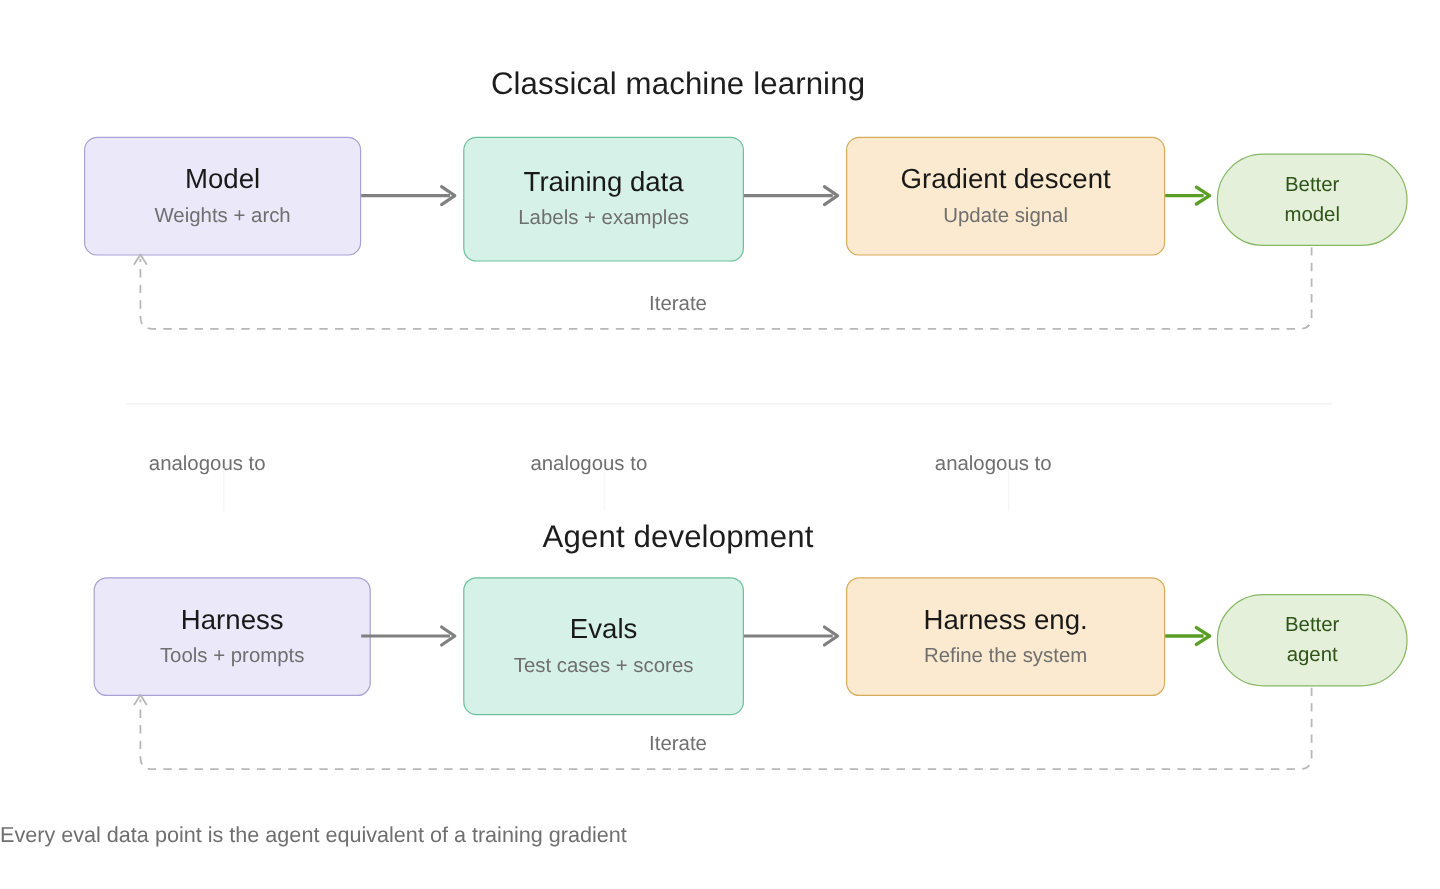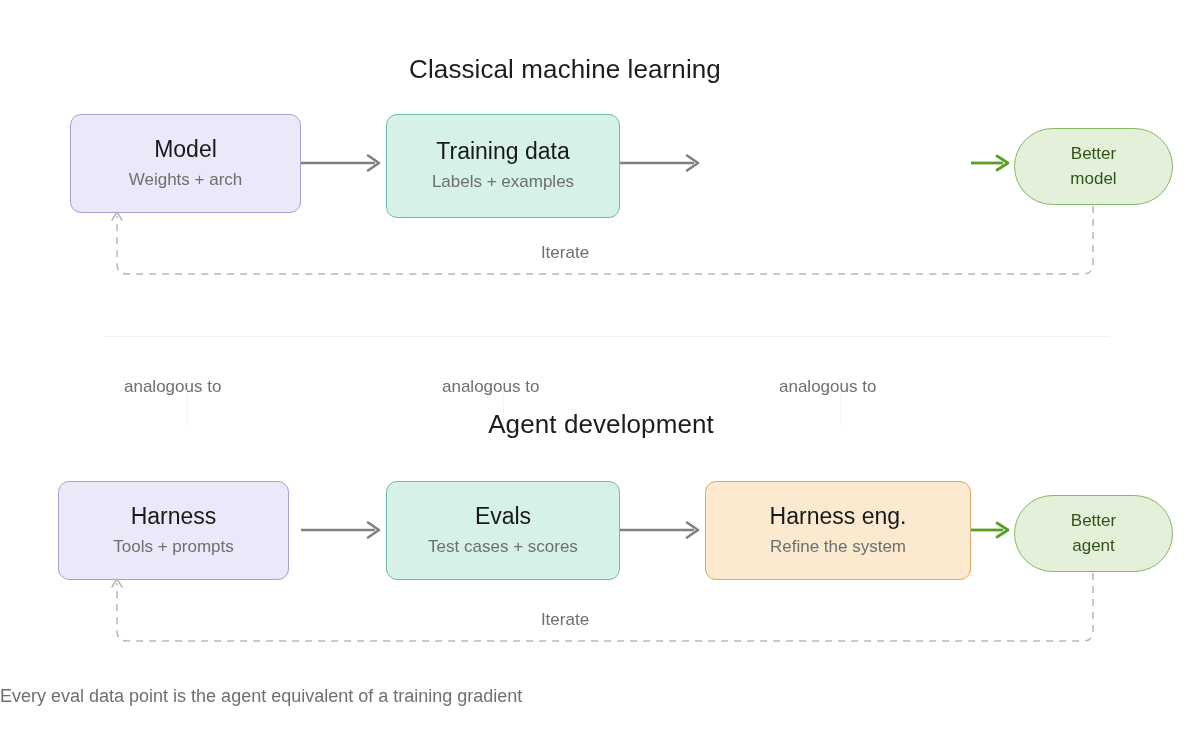--- a/index.html
+++ b/index.html
@@ -26,21 +26,21 @@
     position: absolute;
     left: 0;
     width: 1130px;
     text-align: center;
     font-size: 26px;
     color: #1d1d1d;
     letter-spacing: 0.1px;
     white-space: nowrap;
   }
   #title-top    { top: 54px; }
-  #title-bottom { top: 409px; margin-left: 36px; }
+  #title-bottom { top: 432px; }
 
   
   .node {
     position: absolute;
     box-sizing: border-box;
     border-radius: 11px;
     border-width: 1.6px;
     border-style: solid;
     display: flex;
     flex-direction: column;
@@ -64,22 +64,22 @@
 
   .node.purple { background: #eae8f9; border-color: #a8a1d6; }
   .node.teal   { background: #d6f1e7; border-color: #6cc09c; }
   .node.orange { background: #fbeacf; border-color: #d7ab5c; }
 
   
   #node-model            { left: 70px;  top: 114px; width: 231px; height: 99px; }
   #node-training-data    { left: 386px; top: 114px; width: 234px; height: 104px; }
   #node-gradient-descent { left: 705px; top: 114px; width: 266px; height: 99px; }
   
-  #node-harness      { left: 58px;  top: 481px; width: 231px; height: 99px; }
-  #node-evals        { left: 386px; top: 481px; width: 234px; height: 99px; }
+  #node-harness      { left: 78px;  top: 481px; width: 231px; height: 99px; }
+  #node-evals        { left: 386px; top: 481px; width: 234px; height: 115px; }
   #node-harness-eng  { left: 705px; top: 481px; width: 266px; height: 99px; }
 
   
   .pill {
     position: absolute;
     box-sizing: border-box;
     background: #e4f0da;
     border: 1.6px solid #85b862;
     border-radius: 999px;
     display: flex;
@@ -182,20 +182,24 @@
   <div class="node purple" id="node-model">
     <div class="headline">Model</div>
     <div class="subline">Weights + arch</div>
   </div>
 
   <div class="node teal" id="node-training-data">
     <div class="headline">Training data</div>
     <div class="subline">Labels + examples</div>
   </div>
 
+  <div class="node orange" id="node-gradient-descent">
+    <div class="headline">Gradient descent</div>
+    <div class="subline">Update signal</div>
+  </div>
 
   <div class="pill" id="pill-better-model">
     <span>Better</span>
     <span>model</span>
   </div>
 
   <div class="arrow" id="arrow-model-to-data">
     <svg width="85" height="22" viewBox="0 0 85 22">
       <line x1="0" y1="11" x2="74" y2="11" stroke="#808080" stroke-width="2.6"></line>
       <polyline points="67,3.5 78,11 67,18.5" fill="none" stroke="#808080" stroke-width="2.6" stroke-linecap="round" stroke-linejoin="round"></polyline>

